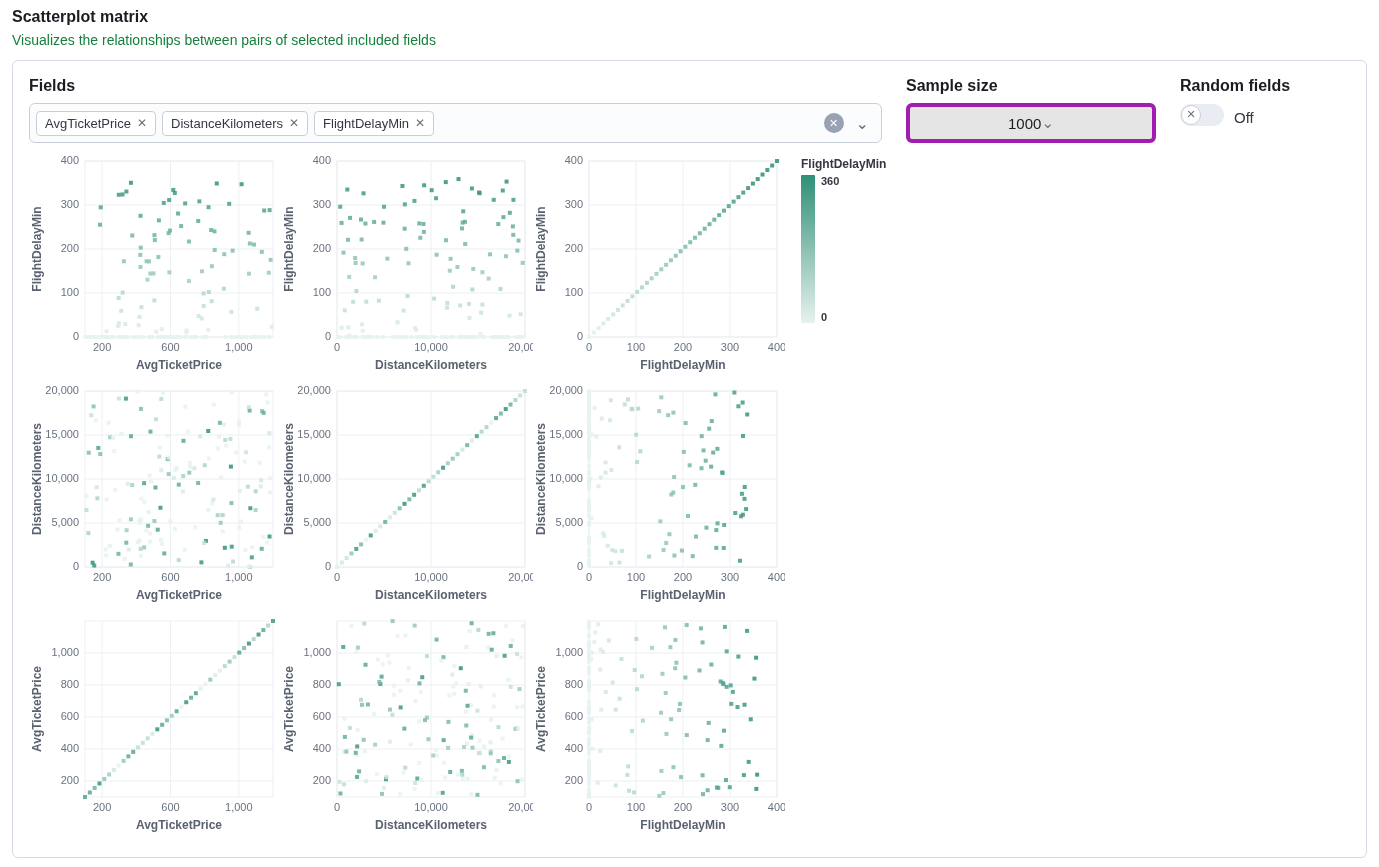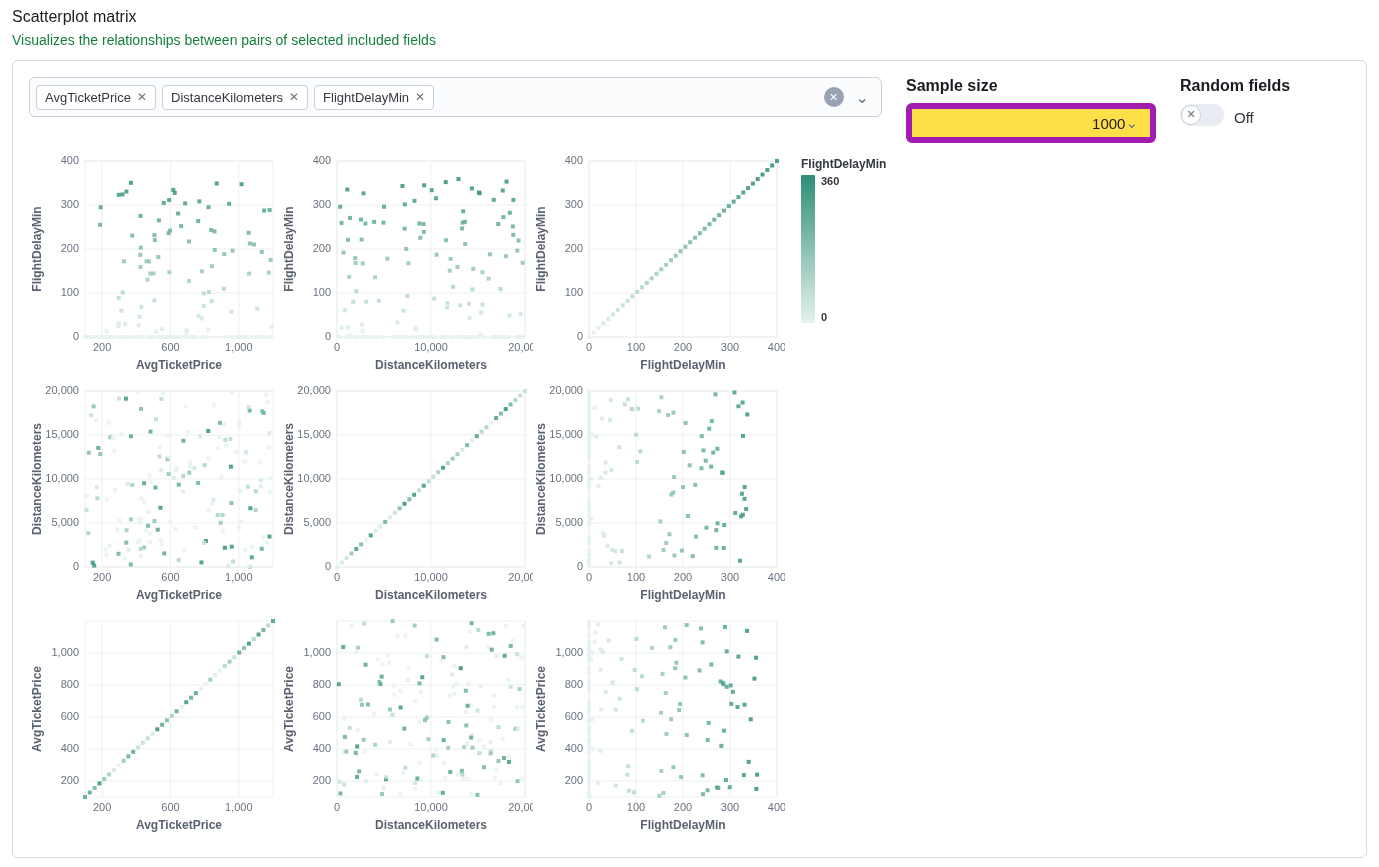--- a/index.html
+++ b/index.html
@@ -2,21 +2,21 @@
 <html><head>
 <meta charset="utf-8">
 <style>
 * { box-sizing: border-box; margin: 0; padding: 0; }
 body {
   font-family: -apple-system, BlinkMacSystemFont, "Segoe UI", Helvetica, Arial, sans-serif;
   background: #fff;
   color: #1a1c21;
   padding: 8px 12px;
 }
-.page-title { font-size: 16px; font-weight: 400; margin-bottom: 6px; }
+.page-title { font-size: 16px; font-weight: 700; margin-bottom: 6px; }
 .page-desc { font-size: 14px; color: #15803d; margin-bottom: 12px; }
 .panel {
   border: 1px solid #d3dae6;
   border-radius: 6px;
   padding: 16px;
 }
 .controls-row {
   display: flex;
   gap: 24px;
   align-items: flex-start;
@@ -52,23 +52,23 @@
 .tag-x { color: #69707d; cursor: pointer; font-size: 12px; }
 .combo-clear {
   width: 20px; height: 20px; border-radius: 50%;
   background: #98a2b3; color: #fff;
   display: inline-flex; align-items: center; justify-content: center;
   font-size: 11px; cursor: pointer;
 }
 .combo-caret { color: #69707d; padding: 0 6px; cursor: pointer; }
 
 .select {
-  display: flex; align-items: center; justify-content: flex-end;
-  height: 40px; border: 6px solid #a21caf; border-radius: 6px;
-  background: #fde047; padding: 0 12px; font-size: 15px; color: #1a1c21;
+  display: flex; align-items: center; justify-content: center;
+  height: 40px; border: 4px solid #a21caf; border-radius: 6px;
+  background: #e5e5e5; padding: 0 12px; font-size: 15px; color: #1a1c21;
   cursor: pointer;
 }
 .select .caret { color: #69707d; }
 
 .switch-row { display: flex; align-items: center; gap: 10px; }
 .switch {
   width: 44px; height: 22px; border-radius: 11px; background: #e9edf3;
   position: relative; cursor: pointer;
   display: inline-flex; align-items: center;
 }
@@ -103,20 +103,21 @@
 </style>
 </head>
 <body>
 
 <div class="page-title">Scatterplot matrix</div>
 <div class="page-desc">Visualizes the relationships between pairs of selected included fields</div>
 
 <div class="panel">
   <div class="controls-row">
     <div class="fields-col">
+      <div class="control-label">Fields</div>
       <div class="combo">
         <div class="tags">
           <span class="tag">
             <span>AvgTicketPrice</span>
             <span class="tag-x">✕</span>
           </span>
           <span class="tag">
             <span>DistanceKilometers</span>
             <span class="tag-x">✕</span>
           </span>

